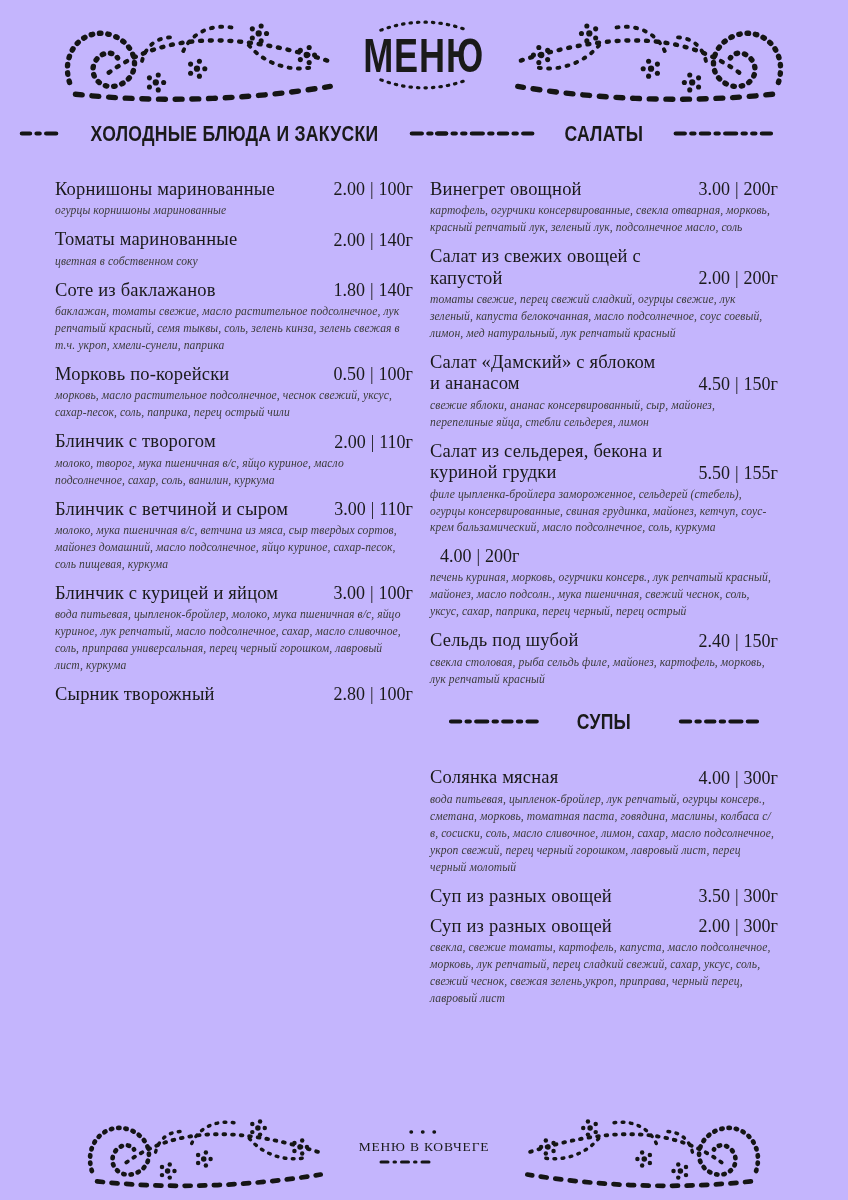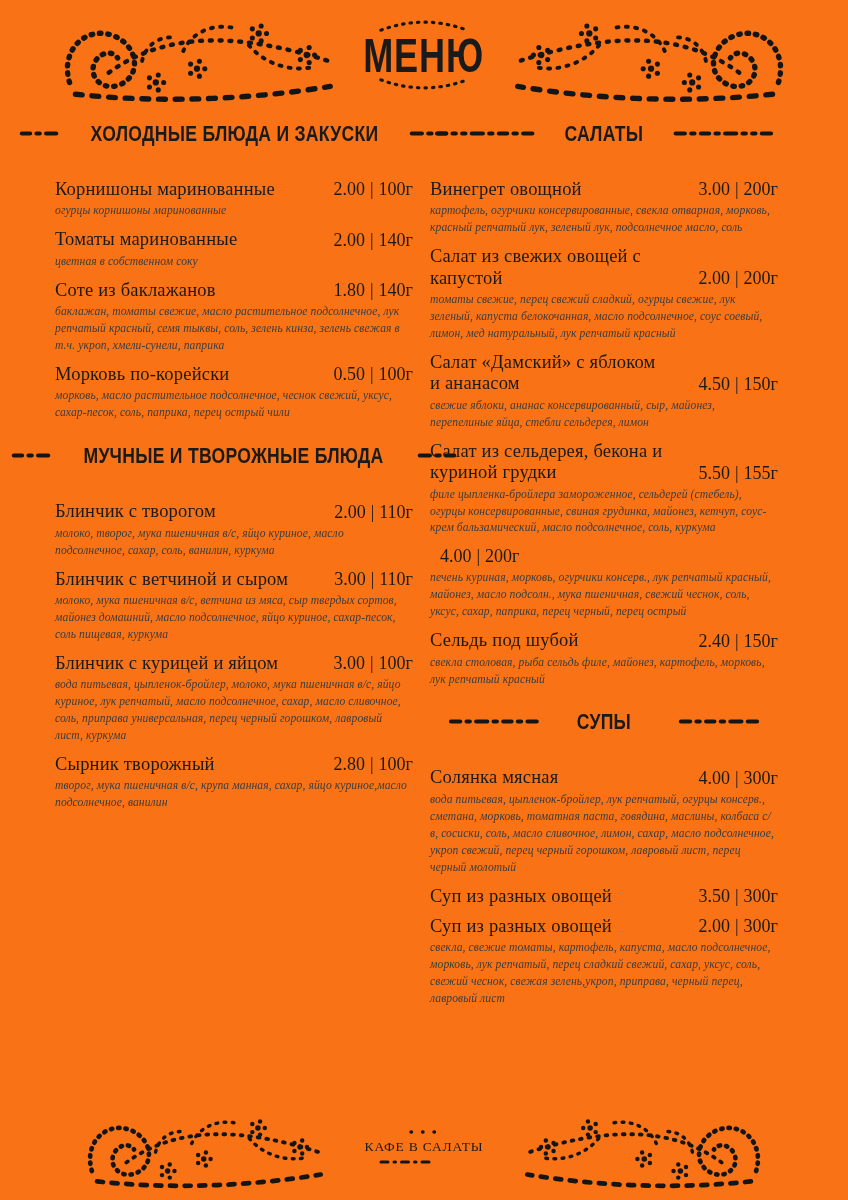--- a/index.html
+++ b/index.html
@@ -1,16 +1,16 @@
 <!DOCTYPE html>
 <html><head>
 <meta charset="utf-8">
 <style>
   html,body{margin:0;padding:0;background:#f2f2f2;}
-  .page{position:relative;width:848px;height:1200px;background:#f97316;overflow:hidden;
+  .page{position:relative;width:848px;height:1200px;background:#c4b5fd;overflow:hidden;
         font-family:"Liberation Serif",serif;color:#1a1a1a;margin:0 auto;}
   
   .hdr{position:absolute;top:6px;left:0;right:0;display:flex;align-items:center;justify-content:center;gap:4px;}
   .flourish{width:300px;height:98px;flex:0 0 auto;}
   .flourish.mirror{transform:scaleX(-1);}
   .title-block{width:150px;display:flex;flex-direction:column;align-items:center;gap:1px;}
   .menu-title{font-family:"Liberation Sans",sans-serif;font-weight:700;font-size:44px;line-height:1;
               transform:scale(0.82,1.1);letter-spacing:1px;white-space:nowrap;}
   .arc{width:104px;height:15px;}
   .arc path{stroke:#151515;stroke-width:3.4;fill:none;stroke-linecap:round;stroke-dasharray:1.5 6.5;}
@@ -129,29 +129,20 @@
     </div>
 
     <div class="item">
       <div class="row">
           <span class="iname">Морковь по-корейски</span>
           <span class="iprice"><span>0.50</span><span class="sep">|</span><span>100г</span></span>
         </div>
       <div class="idesc">морковь, масло растительное подсолнечное, чеснок свежий, уксус, сахар-песок, соль, паприка, перец острый чили</div>
     </div>
 
-    <div class="sec-head gap-top">
-      <svg class="dashes sm" viewBox="0 0 50 12">
-          <path d="M3,6 H47" stroke-dasharray="9 7 3.5 7 11 60"></path>
-        </svg>
-      <span class="sec-title">МУЧНЫЕ И ТВОРОЖНЫЕ БЛЮДА</span>
-      <svg class="dashes sm mirror-x" viewBox="0 0 50 12">
-          <path d="M3,6 H47" stroke-dasharray="9 7 3.5 7 11 60"></path>
-        </svg>
-    </div>
 
     <div class="item">
       <div class="row">
           <span class="iname">Блинчик с творогом</span>
           <span class="iprice"><span>2.00</span><span class="sep">|</span><span>110г</span></span>
         </div>
       <div class="idesc">молоко, творог, мука пшеничная в/с, яйцо куриное, масло подсолнечное, сахар, соль, ванилин, куркума</div>
     </div>
 
     <div class="item">
@@ -168,21 +159,20 @@
           <span class="iprice"><span>3.00</span><span class="sep">|</span><span>100г</span></span>
         </div>
       <div class="idesc">вода питьевая, цыпленок-бройлер, молоко, мука пшеничная в/с, яйцо куриное, лук репчатый, масло подсолнечное, сахар, масло сливочное, соль, приправа универсальная, перец черный горошком, лавровый лист, куркума</div>
     </div>
 
     <div class="item">
       <div class="row">
           <span class="iname">Сырник творожный</span>
           <span class="iprice"><span>2.80</span><span class="sep">|</span><span>100г</span></span>
         </div>
-      <div class="idesc">творог, мука пшеничная в/с, крупа манная, сахар, яйцо куриное,масло подсолнечное, ванилин</div>
     </div>
 
   </div>
 
   <div class="col col-right">
 
     <div class="sec-head">
       <svg class="dashes lg" viewBox="0 0 126 12">
           <path d="M3,6 H123" stroke-dasharray="10 7 3.5 7 3.5 7 12 7 3.5 7 9 7 3.5 7 10 120"></path>
         </svg>
@@ -275,21 +265,21 @@
   </div>
 
   <div class="ftr">
     <svg class="flourish" viewBox="0 0 300 100">
         <use href="#flourish"></use>
       </svg>
     <div class="ftr-center">
       <svg class="dots-top" viewBox="0 0 34 8">
           <path d="M4,4 H30" stroke="#151515" stroke-width="3.4" fill="none" stroke-linecap="round" stroke-dasharray="0.5 11"></path>
         </svg>
-      <div class="ftr-label">КАФЕ В САЛАТЫ</div>
+      <div class="ftr-label">МЕНЮ В КОВЧЕГЕ</div>
       <svg class="dash-bottom" viewBox="0 0 92 8">
           <path d="M3,4 H89" stroke="#151515" stroke-width="3" fill="none" stroke-linecap="round" stroke-dasharray="7 6 1.5 6 7 6 1.5 6 7 40"></path>
         </svg>
     </div>
     <svg class="flourish mirror" viewBox="0 0 300 100">
         <use href="#flourish"></use>
       </svg>
   </div>
 
 </div>

